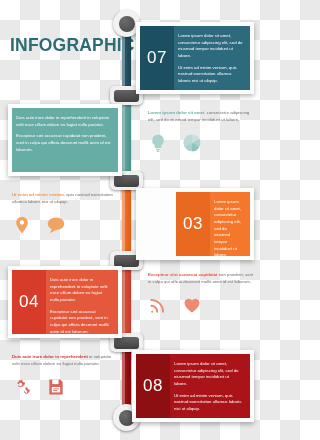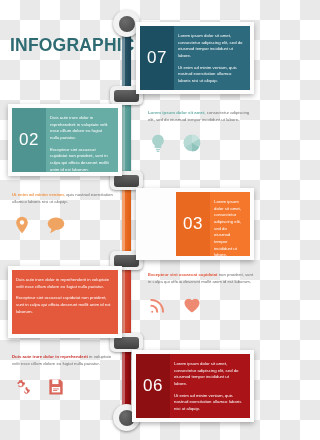--- a/index.html
+++ b/index.html
@@ -98,50 +98,50 @@
     <div class="panel-num">07</div>
     <div class="panel-body">
       <p>Lorem ipsum dolor sit amet, consectetur adipiscing elit, sed do eiusmod tempor incididunt ut labore.</p>
       <p>Ut enim ad minim veniam, quis nostrud exercitation ullamco laboris nisi ut aliquip.</p>
     </div>
   </div>
 </div>
 
 <div class="panel p02" style="left:8px;top:104px;width:114px;">
   <div class="panel-inner">
-    <div class="panel-num">02</div>
     <div class="panel-body">
       <p>Duis aute irure dolor in reprehenderit in voluptate velit esse cillum dolore eu fugiat nulla pariatur.</p>
       <p>Excepteur sint occaecat cupidatat non proident, sunt in culpa qui officia deserunt mollit anim id est laborum.</p>
     </div>
   </div>
 </div>
 
 <div class="panel p03" style="left:136px;top:188px;width:118px;padding-left:40px;">
   <div class="panel-inner">
     <div class="panel-num">03</div>
     <div class="panel-body">
       <p>Lorem ipsum dolor sit amet, consectetur adipiscing elit, sed do eiusmod tempor incididunt ut labore.</p>
       <p>Ut enim ad minim veniam, quis nostrud exercitation ullamco laboris nisi ut aliquip.</p>
     </div>
   </div>
 </div>
 
 <div class="panel p04" style="left:8px;top:266px;width:114px;">
   <div class="panel-inner">
+    <div class="panel-num">04</div>
     <div class="panel-body">
       <p>Duis aute irure dolor in reprehenderit in voluptate velit esse cillum dolore eu fugiat nulla pariatur.</p>
       <p>Excepteur sint occaecat cupidatat non proident, sunt in culpa qui officia deserunt mollit anim id est laborum.</p>
     </div>
   </div>
 </div>
 
 <div class="panel p05" style="left:132px;top:350px;width:122px;">
   <div class="panel-inner">
-    <div class="panel-num">06</div>
+    <div class="panel-num">08</div>
     <div class="panel-body">
       <p>Lorem ipsum dolor sit amet, consectetur adipiscing elit, sed do eiusmod tempor incididunt ut labore.</p>
       <p>Ut enim ad minim veniam, quis nostrud exercitation ullamco laboris nisi ut aliquip.</p>
     </div>
   </div>
 </div>
 
 <div class="note" style="left:148px;top:110px;">
   <p>
     <span class="hl" style="color:#67ada6;">Lorem ipsum dolor sit amet,</span><span> consectetur adipiscing elit, sed do eiusmod tempor incididunt ut labore.</span>

